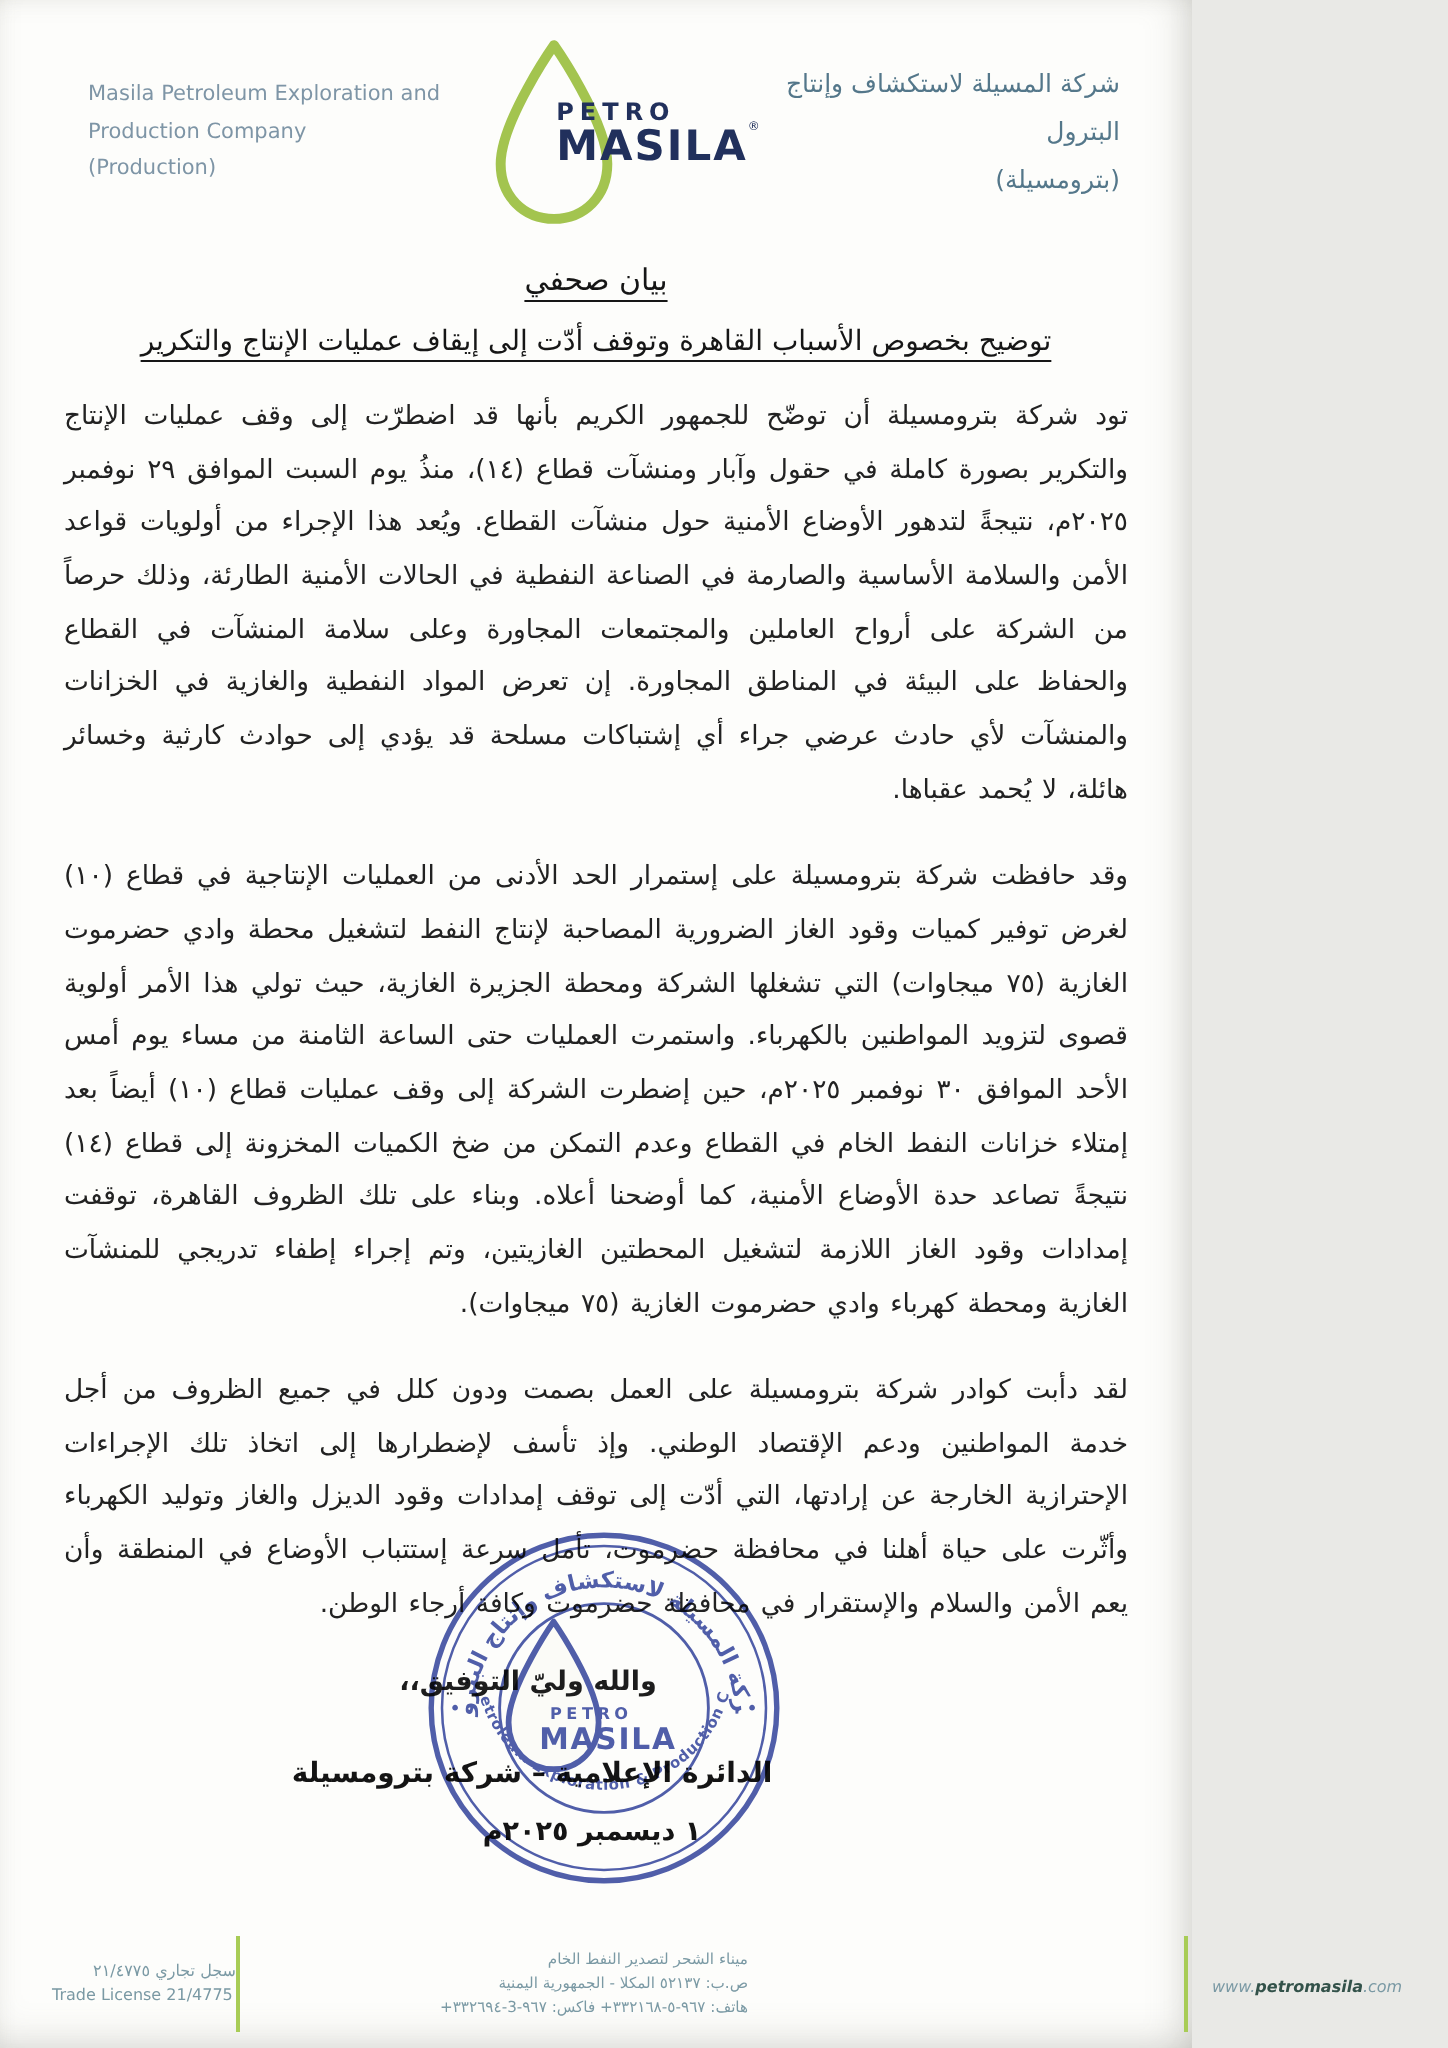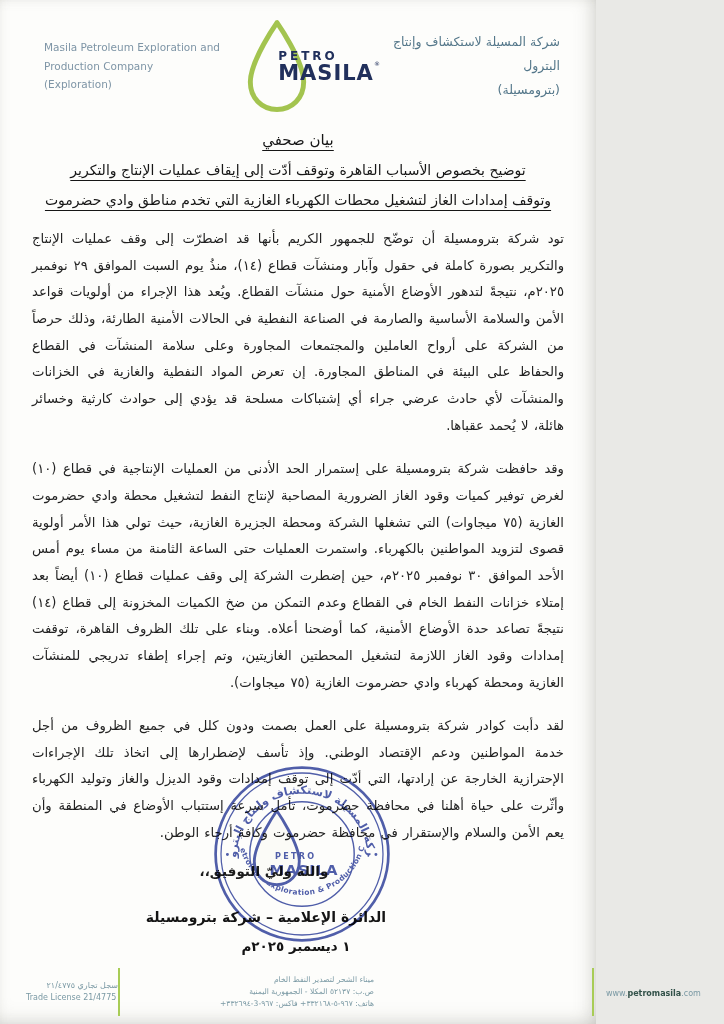--- a/index.html
+++ b/index.html
@@ -67,32 +67,32 @@
   
   .footer{position:absolute;left:0;right:0;bottom:0;height:60px;font-size:8px;color:#7a99a4;}
   .f-col{position:absolute;top:10px;line-height:1.55;}
   .f-license{left:26px;width:92px;top:16px;}
   .f-license .ar{direction:rtl;text-align:right;}
   .f-sep{position:absolute;top:4px;width:2px;height:48px;background:#a8cc56;}
   .sep1{left:118px;}
   .sep2{left:592px;}
   .f-ar{left:146px;width:228px;direction:rtl;text-align:right;font-size:7.6px;}
   .f-en{left:396px;width:186px;text-align:left;font-size:7.6px;}
-  .f-web{left:606px;width:110px;top:24px;}
+  .f-web{left:606px;width:110px;top:24px;font-style:italic;}
   .f-web b{color:#33524a;}
 </style>
 </head>
 <body>
 
 <div class="page">
 
   <div class="letterhead">
     <div class="co-en">
       <div>Masila Petroleum Exploration and Production Company</div>
-      <div>(Exploration)</div>
+      <div>(Production)</div>
     </div>
 
     <div class="logo">
       <svg class="drop" width="78" height="96" viewBox="0 0 100 126">
         <path d="M50 6 C50 6 15 56 15 84 C15 105 30 120 50 120 C70 120 85 105 85 84 C85 56 50 6 50 6 Z" fill="none" stroke="#a3c44f" stroke-width="6.5" stroke-linejoin="round"></path>
       </svg>
       <div class="wordmark">
         <div class="petro">PETRO</div>
         <div class="masila"><span>MASILA</span><span class="reg">®</span></div>
       </div>
@@ -100,21 +100,20 @@
 
     <div class="co-ar">
       <div>شركة المسيلة لاستكشاف وإنتاج البترول</div>
       <div class="l2">(بترومسيلة)</div>
     </div>
   </div>
 
   <div class="title-block">
     <div class="t t1"><span>بيان صحفي</span></div>
     <div class="t t2"><span>توضيح بخصوص الأسباب القاهرة وتوقف أدّت إلى إيقاف عمليات الإنتاج والتكرير</span></div>
-    <div class="t t3"><span>وتوقف إمدادات الغاز لتشغيل محطات الكهرباء الغازية التي تخدم مناطق وادي حضرموت</span></div>
   </div>
 
   <div class="body-text">
     <p>تود شركة بترومسيلة أن توضّح للجمهور الكريم بأنها قد اضطرّت إلى وقف عمليات الإنتاج والتكرير بصورة كاملة في حقول وآبار ومنشآت قطاع (١٤)، منذُ يوم السبت الموافق ٢٩ نوفمبر ٢٠٢٥م، نتيجةً لتدهور الأوضاع الأمنية حول منشآت القطاع. ويُعد هذا الإجراء من أولويات قواعد الأمن والسلامة الأساسية والصارمة في الصناعة النفطية في الحالات الأمنية الطارئة، وذلك حرصاً من الشركة على أرواح العاملين والمجتمعات المجاورة وعلى سلامة المنشآت في القطاع والحفاظ على البيئة في المناطق المجاورة. إن تعرض المواد النفطية والغازية في الخزانات والمنشآت لأي حادث عرضي جراء أي إشتباكات مسلحة قد يؤدي إلى حوادث كارثية وخسائر هائلة، لا يُحمد عقباها.</p>
     <p>وقد حافظت شركة بترومسيلة على إستمرار الحد الأدنى من العمليات الإنتاجية في قطاع (١٠) لغرض توفير كميات وقود الغاز الضرورية المصاحبة لإنتاج النفط لتشغيل محطة وادي حضرموت الغازية (٧٥ ميجاوات) التي تشغلها الشركة ومحطة الجزيرة الغازية، حيث تولي هذا الأمر أولوية قصوى لتزويد المواطنين بالكهرباء. واستمرت العمليات حتى الساعة الثامنة من مساء يوم أمس الأحد الموافق ٣٠ نوفمبر ٢٠٢٥م، حين إضطرت الشركة إلى وقف عمليات قطاع (١٠) أيضاً بعد إمتلاء خزانات النفط الخام في القطاع وعدم التمكن من ضخ الكميات المخزونة إلى قطاع (١٤) نتيجةً تصاعد حدة الأوضاع الأمنية، كما أوضحنا أعلاه. وبناء على تلك الظروف القاهرة، توقفت إمدادات وقود الغاز اللازمة لتشغيل المحطتين الغازيتين، وتم إجراء إطفاء تدريجي للمنشآت الغازية ومحطة كهرباء وادي حضرموت الغازية (٧٥ ميجاوات).</p>
     <p>لقد دأبت كوادر شركة بترومسيلة على العمل بصمت ودون كلل في جميع الظروف من أجل خدمة المواطنين ودعم الإقتصاد الوطني. وإذ تأسف لإضطرارها إلى اتخاذ تلك الإجراءات الإحترازية الخارجة عن إرادتها، التي أدّت إلى توقف إمدادات وقود الديزل والغاز وتوليد الكهرباء وأثّرت على حياة أهلنا في محافظة حضرموت، تأمل سرعة إستتباب الأوضاع في المنطقة وأن يعم الأمن والسلام والإستقرار في محافظة حضرموت وكافة أرجاء الوطن.</p>
   </div>
 
   <div class="blessing">والله وليّ التوفيق،،</div>
 

